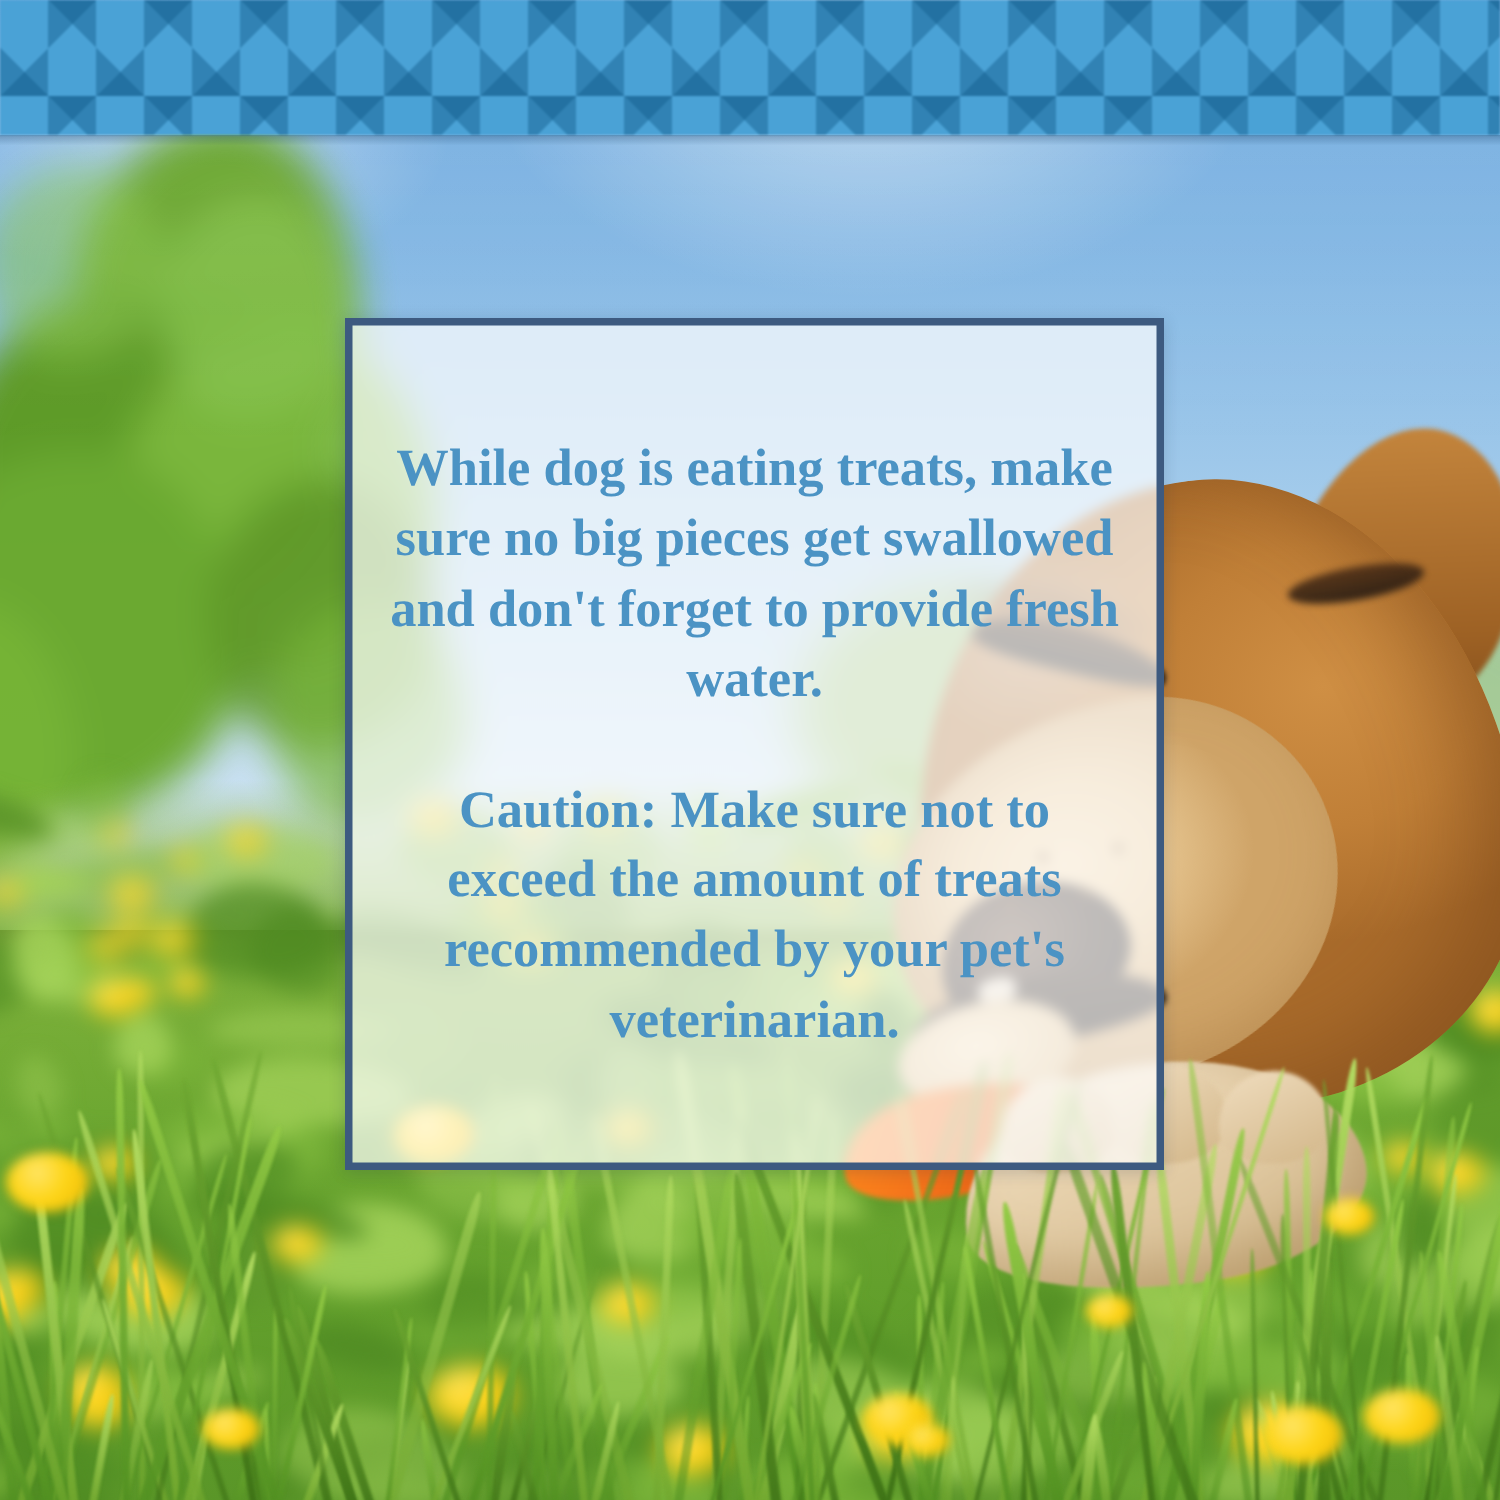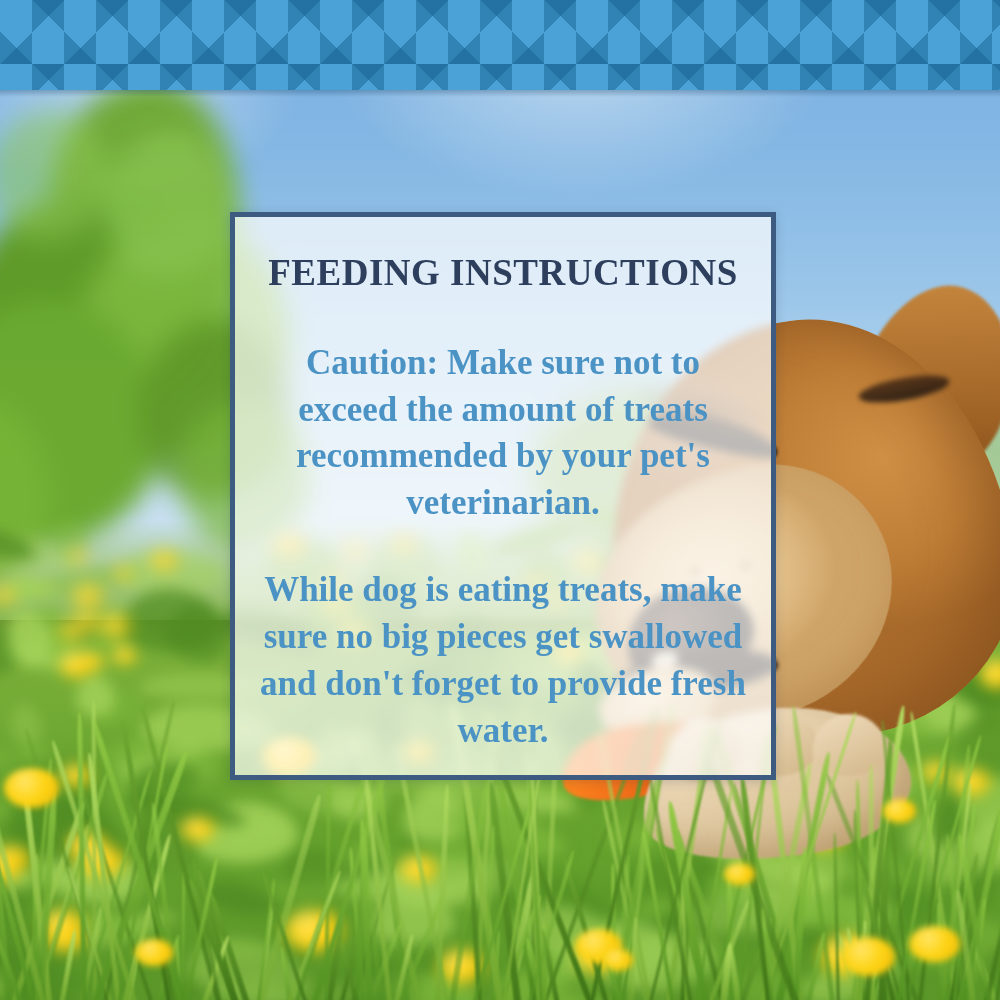--- a/index.html
+++ b/index.html
@@ -744,21 +744,20 @@
         <span class="dand" style="position: absolute; left: 909.178px; top: 395.642px; width: 50.8808px; height: 36.6342px;"></span>
       </div>
 
     <div class="photo-soft"></div>
   </div>
 
   <div class="gingham"></div>
   <div class="gingham-shadow"></div>
 
   <div class="panel">
-    <div class="panel-title">FEEDING INSTRUCTIONS</div>
 
     <div class="panel-body">
+      <p>While dog is eating treats, make sure no big pieces get swallowed and don't forget to provide fresh water.</p>
       <p>Caution: Make sure not to exceed the amount of treats recommended by your pet's veterinarian.</p>
-      <p>While dog is eating treats, make sure no big pieces get swallowed and don't forget to provide fresh water.</p>
     </div>
   </div>
 
 </div>
 
 </body></html>

